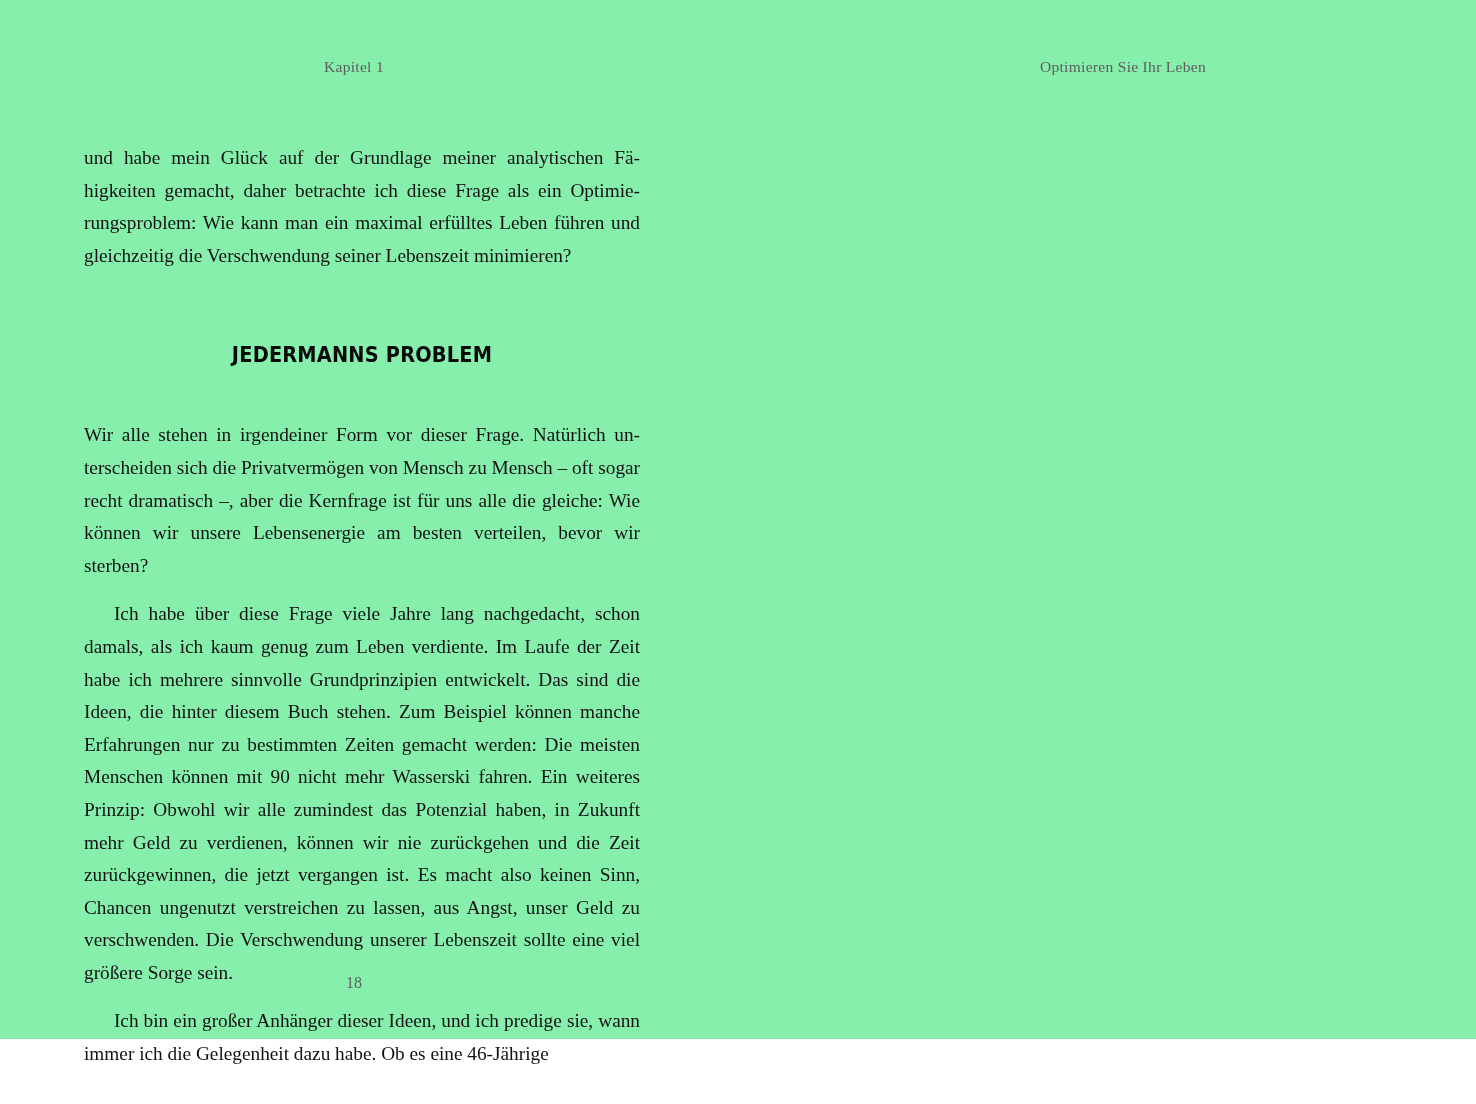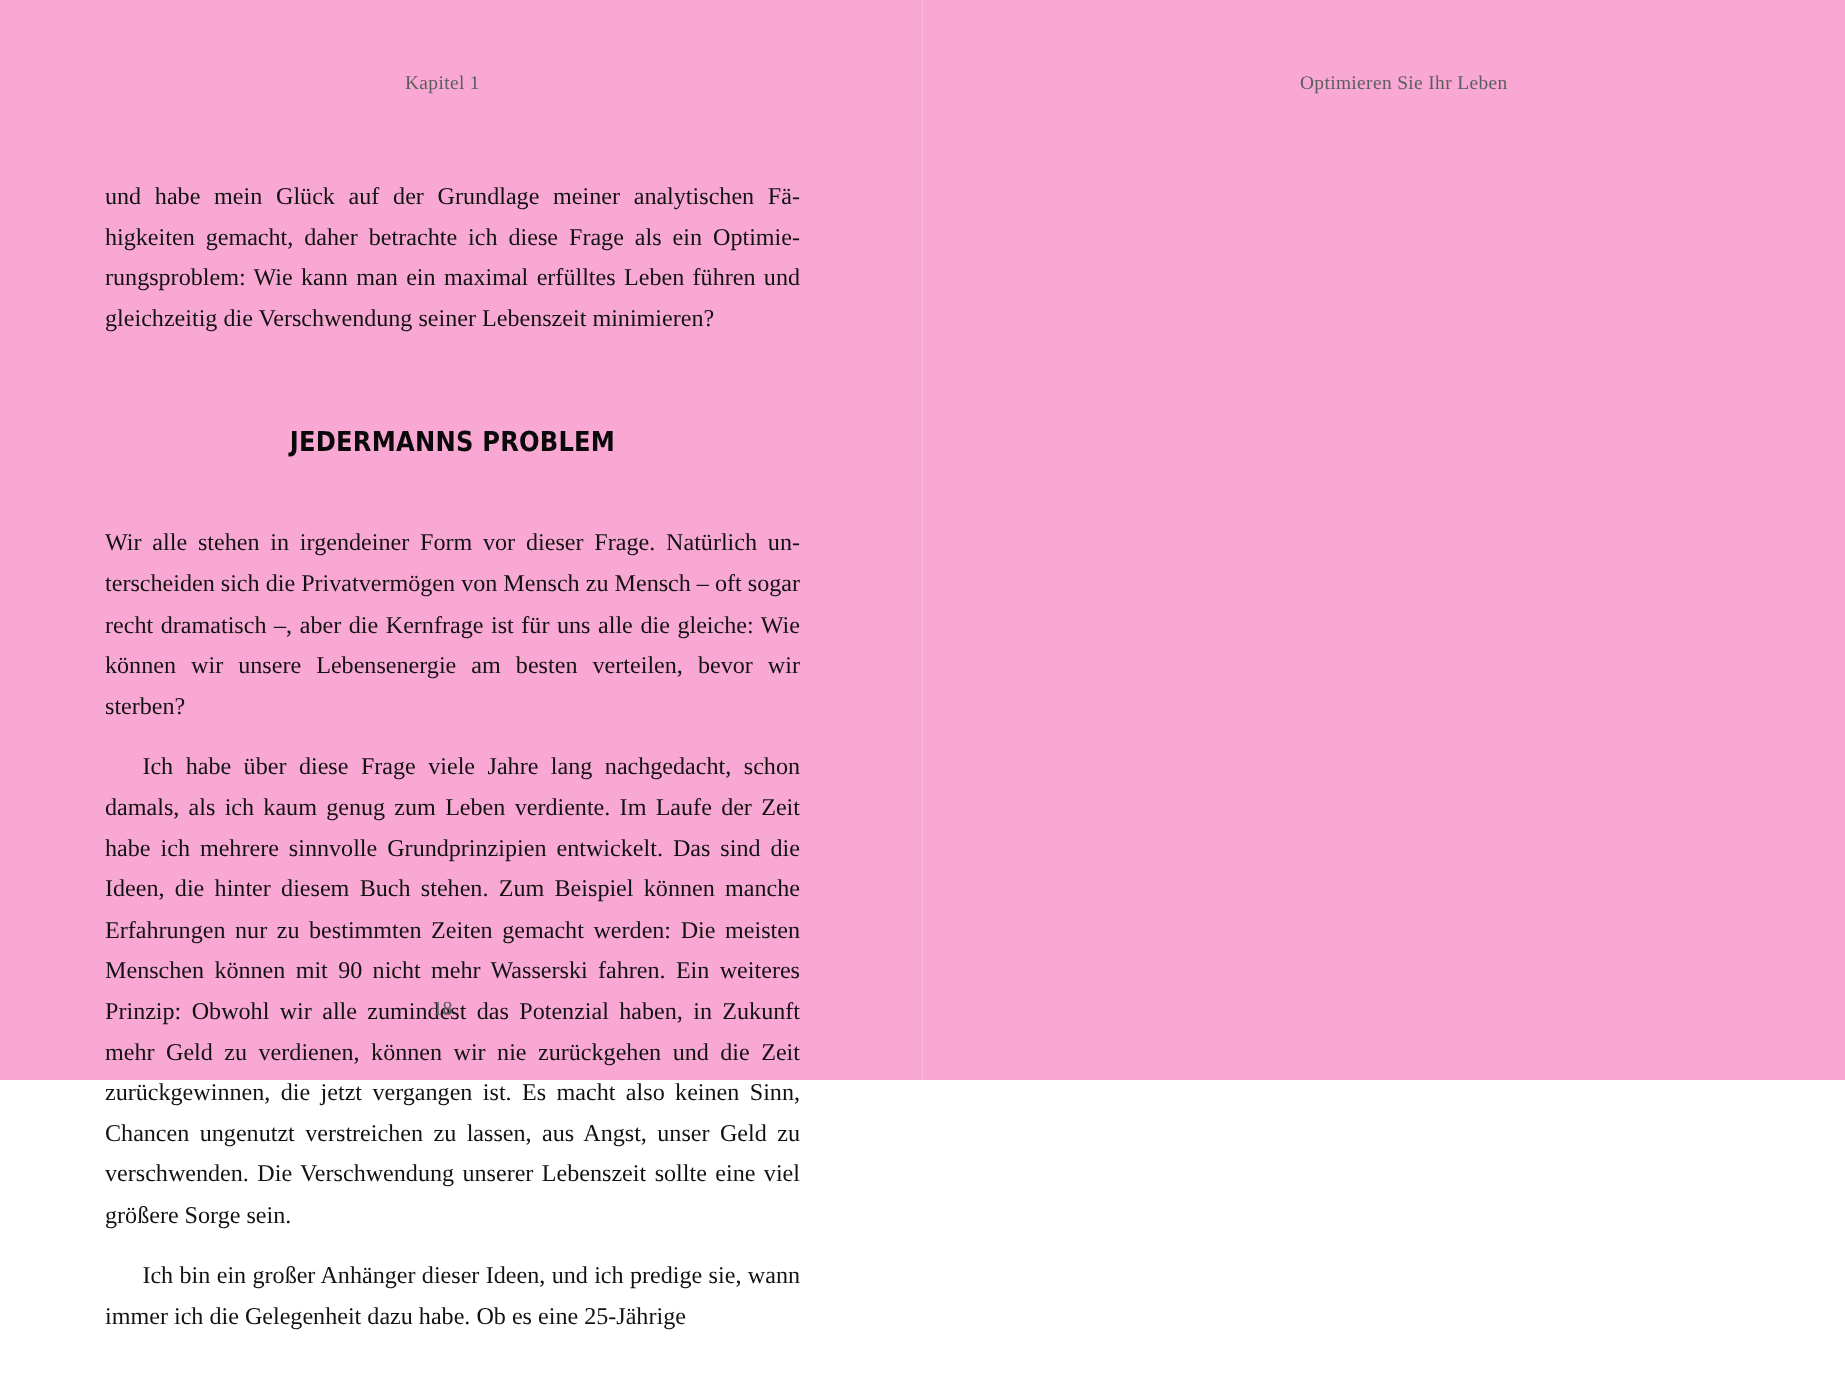--- a/index.html
+++ b/index.html
@@ -18,22 +18,22 @@
 
   .spread {
     position: absolute;
     inset: 0;
     display: flex;
   }
 
   .page {
     position: relative;
     width: 738px;
-    height: 864px;
-    background: #f9a8d4;
+    height: 1039px;
+    background: #86efac;
     box-sizing: border-box;
   }
 
   
   .runhead {
     position: absolute;
     top: 58px;
     font-family: "Liberation Serif", "DejaVu Serif", serif;
     font-size: 15.5px;
     letter-spacing: 0.3px;
@@ -105,21 +105,21 @@
       <p class="body">und habe mein Glück auf der Grundlage meiner analytischen Fä­higkeiten gemacht, daher betrachte ich diese Frage als ein Optimie­rungsproblem: Wie kann man ein maximal erfülltes Leben führen und gleichzeitig die Verschwendung seiner Lebenszeit minimieren?</p>
 
       <div class="section-gap-before"></div>
       <h2 class="section">JEDERMANNS PROBLEM</h2>
       <div class="section-gap-after"></div>
 
       <p class="body">Wir alle stehen in irgendeiner Form vor dieser Frage. Natürlich un­terscheiden sich die Privatvermögen von Mensch zu Mensch – oft so­gar recht dramatisch –, aber die Kernfrage ist für uns alle die gleiche: Wie können wir unsere Lebensenergie am besten verteilen, bevor wir sterben?</p>
 
       <p class="body indent">Ich habe über diese Frage viele Jahre lang nachgedacht, schon damals, als ich kaum genug zum Leben verdiente. Im Laufe der Zeit habe ich mehrere sinnvolle Grundprinzipien entwickelt. Das sind die Ideen, die hinter diesem Buch stehen. Zum Beispiel können man­che Erfahrungen nur zu bestimmten Zeiten gemacht werden: Die meisten Menschen können mit 90 nicht mehr Wasserski fahren. Ein weiteres Prinzip: Obwohl wir alle zumindest das Potenzial haben, in Zukunft mehr Geld zu verdienen, können wir nie zurückgehen und die Zeit zurückgewinnen, die jetzt vergangen ist. Es macht also keinen Sinn, Chancen ungenutzt verstreichen zu lassen, aus Angst, unser Geld zu verschwenden. Die Verschwendung unserer Lebens­zeit sollte eine viel größere Sorge sein.</p>
 
-      <p class="body indent">Ich bin ein großer Anhänger dieser Ideen, und ich predige sie, wann immer ich die Gelegenheit dazu habe. Ob es eine 25-Jährige</p>
+      <p class="body indent">Ich bin ein großer Anhänger dieser Ideen, und ich predige sie, wann immer ich die Gelegenheit dazu habe. Ob es eine 46-Jährige</p>
     </div>
 
     <div class="folio folio-left">18</div>
   </div>
 
   <div class="page">
 
     <div class="runhead runhead-right">Optimieren Sie Ihr Leben</div>
 
   </div>

